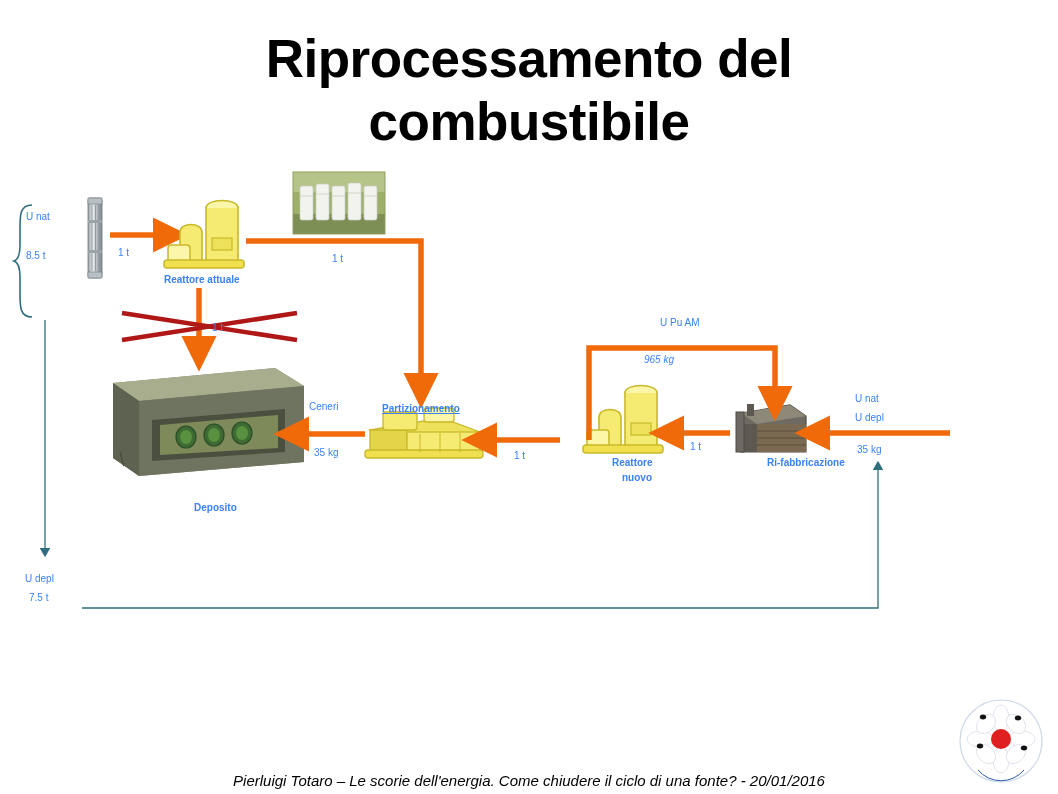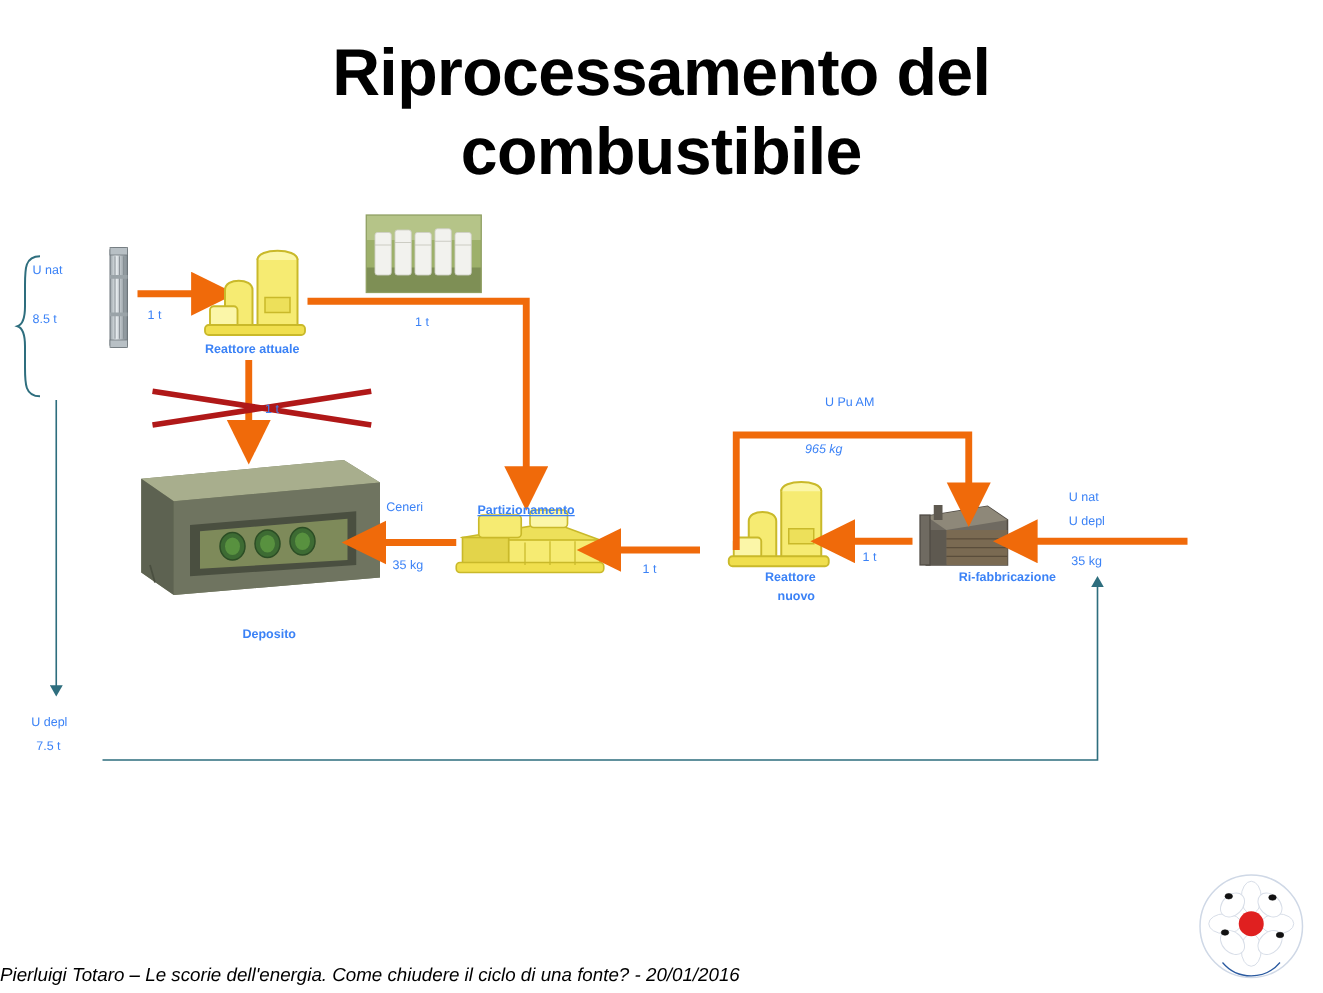--- a/index.html
+++ b/index.html
@@ -41,20 +41,21 @@
   }
   .lbl.bold {
     font-weight: bold;
     padding-left: 20px;
   }
   .footer {
     position: absolute;
     left: 0;
     top: 772px;
     width: 1058px;
+    text-align: center;
     font-size: 15px;
     font-style: italic;
     color: #000000;
   }
   .svgwrap {
     position: absolute;
     left: 0; top: 0;
     width: 1058px;
     height: 794px;
   }

